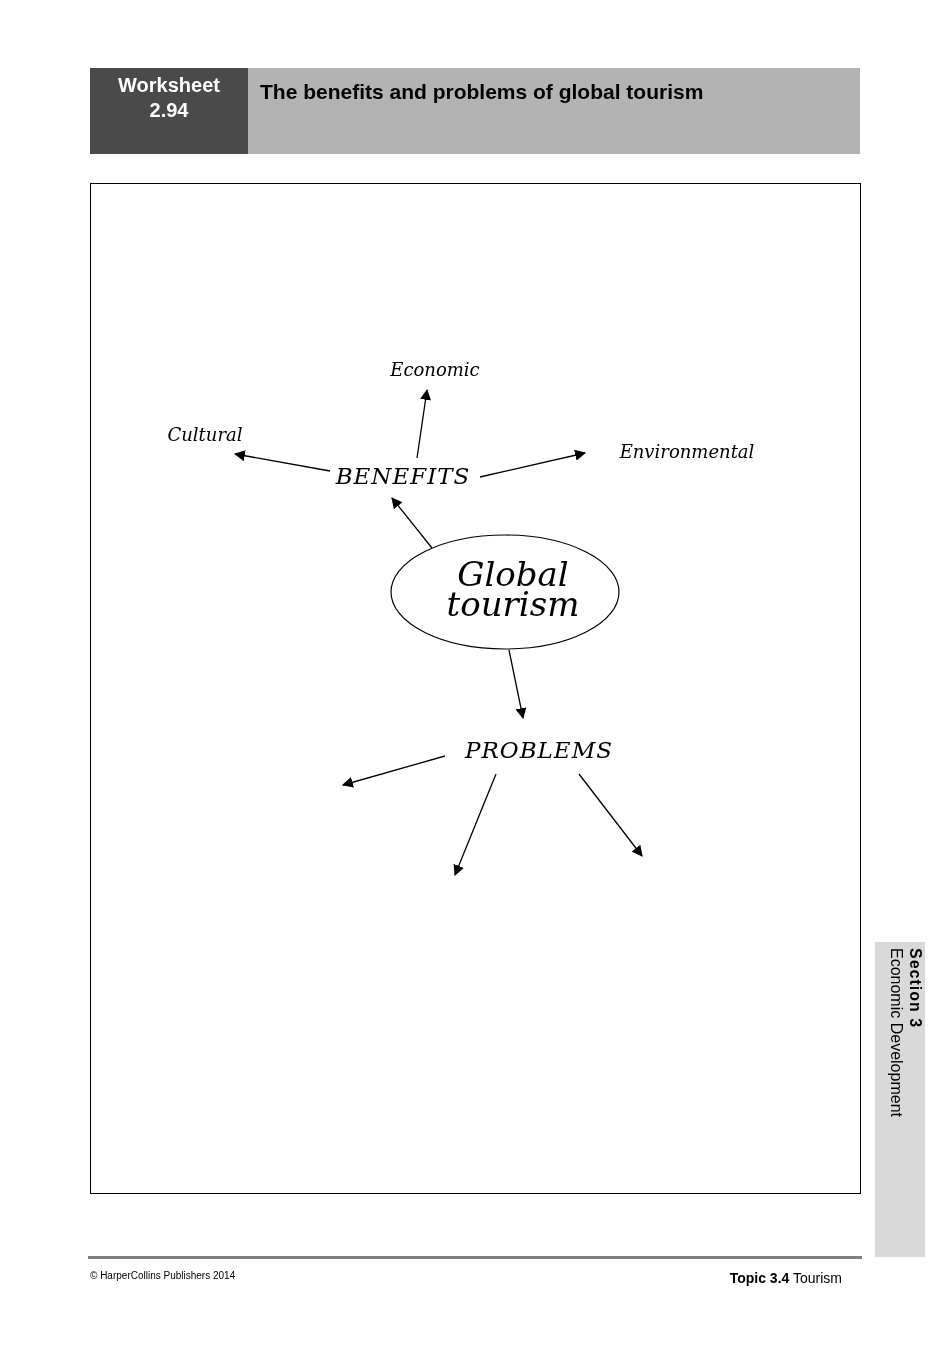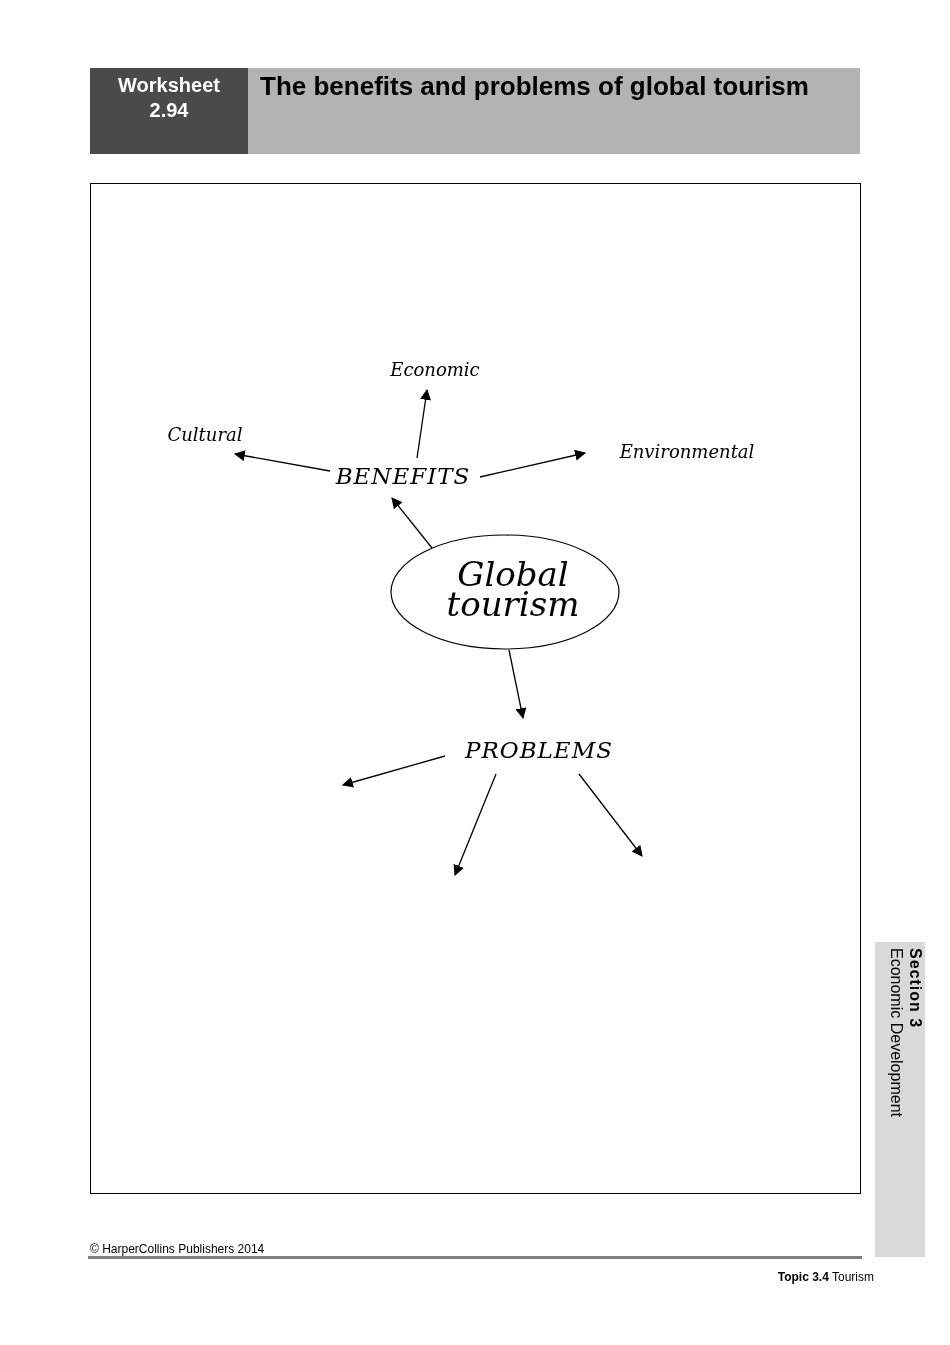--- a/index.html
+++ b/index.html
@@ -34,23 +34,23 @@
       line-height: 25px;
       text-align: center;
       padding-top: 5px;
       box-sizing: border-box;
     }
     .ws-box div { display: block; }
     .title-box {
       flex: 1;
       background: #b3b3b3;
       font-weight: bold;
-      font-size: 26px;
+      font-size: 21px;
       line-height: 36px;
-      padding: 0 12px 0 12px;
+      padding: 6px 12px 0 12px;
       box-sizing: border-box;
       color: #000;
     }
     .frame {
       position: absolute;
       left: 90px;
       top: 183px;
       width: 769px;
       height: 1009px;
       border: 1px solid #000;
@@ -99,28 +99,28 @@
       position: absolute;
       left: 88px;
       top: 1256px;
       width: 774px;
       height: 3px;
       background: #808080;
     }
     .footer-left {
       position: absolute;
       left: 90px;
-      top: 1242px;
-      font-size: 12px;
+      top: 1270px;
+      font-size: 10px;
     }
     .footer-right {
       position: absolute;
-      right: 76px;
+      right: 108px;
       top: 1270px;
-      font-size: 12px;
+      font-size: 14px;
       text-align: right;
     }
     .footer-right b { font-weight: bold; }
   </style>
 </head>
 <body>
 
 <div class="header">
   <div class="ws-box">
     <div>Worksheet</div>

